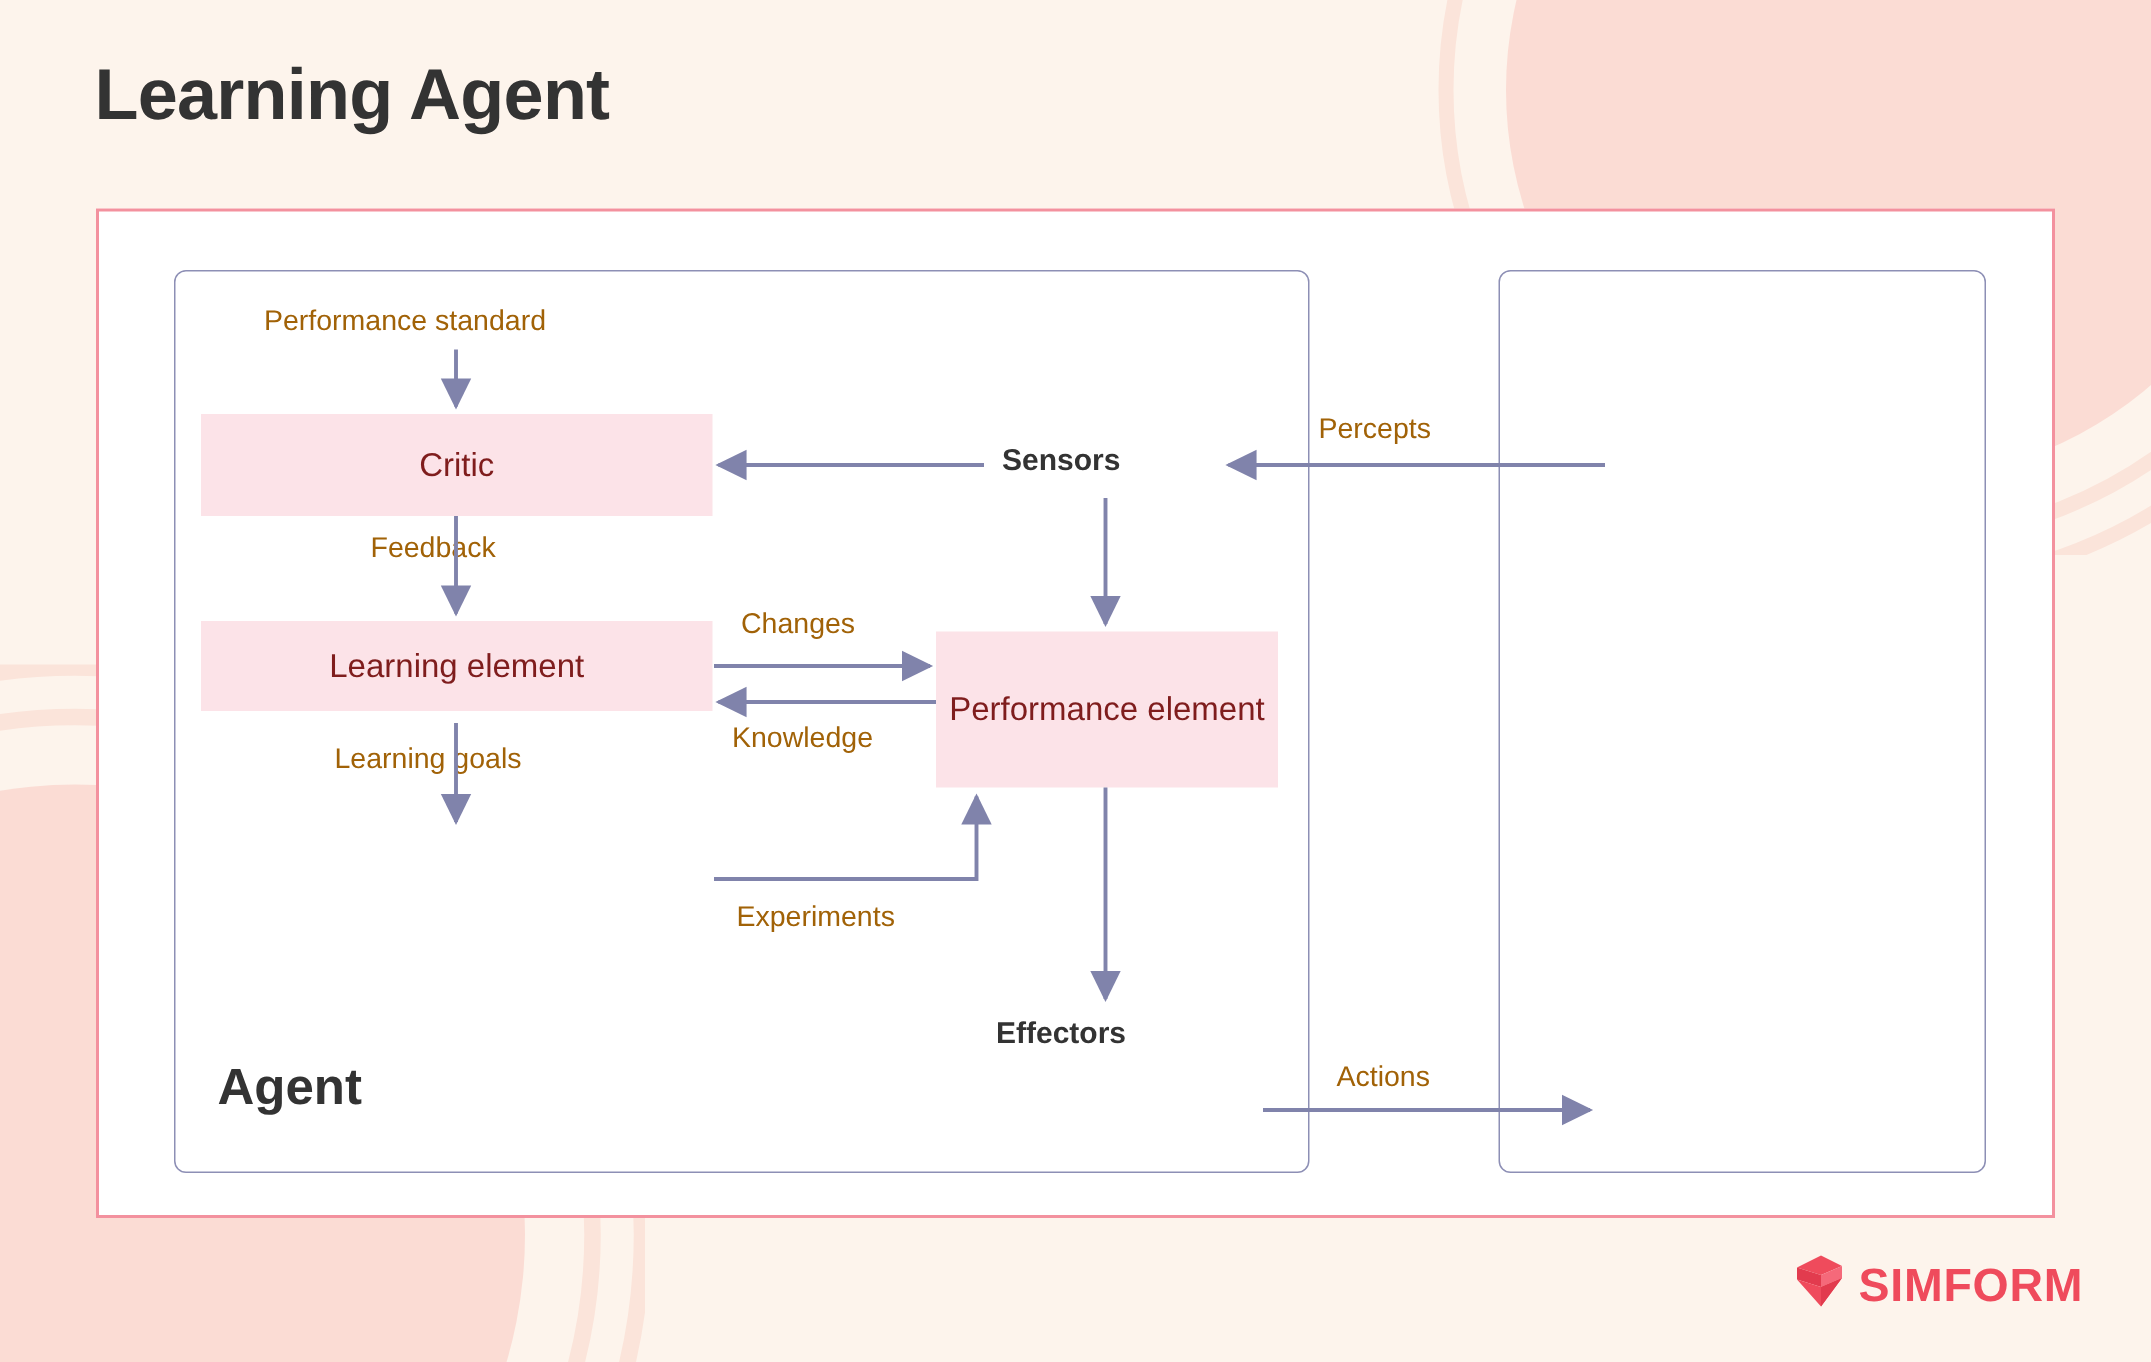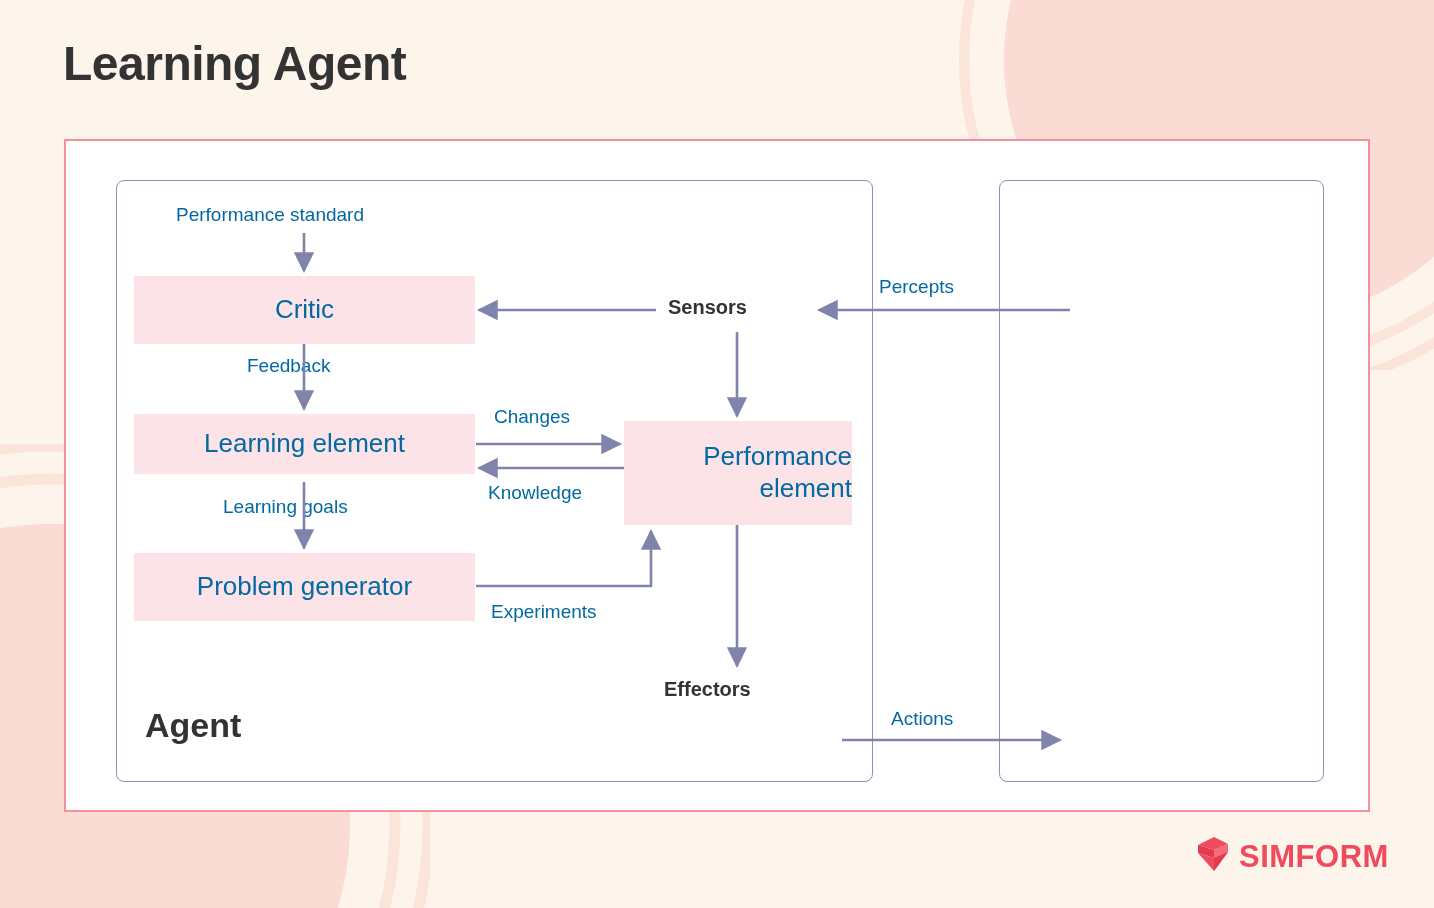--- a/index.html
+++ b/index.html
@@ -68,22 +68,22 @@
   #environment-label { left: 1014px; top: 466px; font-size: 36px; }
 
   
   .pbox {
     position: absolute;
     background: #fce3e8;
     display: flex;
     align-items: center;
     justify-content: center;
     text-align: right;
-    color: #0369a1;
-    font-size: 26px;
+    color: #7f1d1d;
+    font-size: 22px;
     line-height: 1.22;
     box-sizing: border-box;
   }
   #box-critic             { left: 134px; top: 276px; width: 341px; height: 68px; }
   #box-learning-element   { left: 134px; top: 414px; width: 341px; height: 60px; }
   #box-problem-generator  { left: 134px; top: 553px; width: 341px; height: 68px; }
   #box-performance-element{ left: 624px; top: 421px; width: 228px; height: 104px; }
 
   
   .bold-node {
@@ -93,21 +93,21 @@
     color: #333333;
     white-space: nowrap;
   }
   #node-sensors   { left: 668px; top: 296px; }
   #node-effectors { left: 664px; top: 678px; }
 
   
   .edge-label {
     position: absolute;
     font-size: 19px;
-    color: #0369a1;
+    color: #a16207;
     white-space: nowrap;
   }
   #lbl-performance-standard { left: 176px; top: 204px; }
   #lbl-feedback             { left: 247px; top: 355px; }
   #lbl-learning-goals       { left: 223px; top: 496px; text-align: center; }
   #lbl-changes              { left: 494px; top: 406px; }
   #lbl-knowledge            { left: 488px; top: 482px; }
   #lbl-experiments          { left: 491px; top: 601px; }
   #lbl-percepts             { left: 879px; top: 276px; }
   #lbl-actions              { left: 891px; top: 708px; }
@@ -161,21 +161,20 @@
 
   <div id="diagram-panel">
     <div class="container-box" id="agent-box"></div>
     <div class="container-box" id="environment-box"></div>
   </div>
 
   <div class="container-label" id="agent-label">Agent</div>
 
   <div class="pbox" id="box-critic">Critic</div>
   <div class="pbox" id="box-learning-element">Learning element</div>
-  <div class="pbox" id="box-problem-generator">Problem generator</div>
   <div class="pbox" id="box-performance-element">Performance element</div>
 
   <div class="bold-node" id="node-sensors">Sensors</div>
   <div class="bold-node" id="node-effectors">Effectors</div>
 
   <div class="edge-label" id="lbl-performance-standard">Performance standard</div>
   <div class="edge-label" id="lbl-feedback">Feedback</div>
   <div class="edge-label" id="lbl-learning-goals">Learning goals</div>
   <div class="edge-label" id="lbl-changes">Changes</div>
   <div class="edge-label" id="lbl-knowledge">Knowledge</div>

